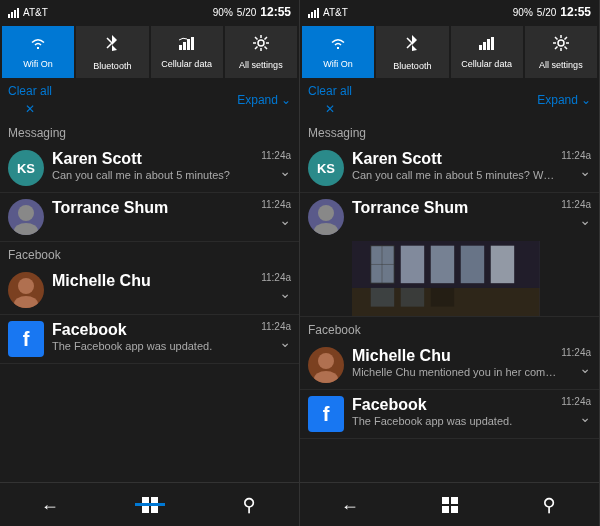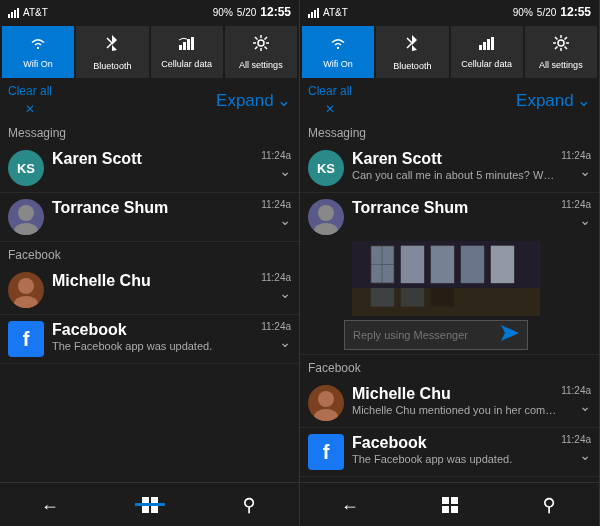--- a/index.html
+++ b/index.html
@@ -99,23 +99,23 @@
       display: flex;
       align-items: center;
       gap: 4px;
       font-size: 12px;
       color: #0078d4;
       cursor: pointer;
       flex-direction: column;
     }
     .expand-btn {
       display: flex;
-      align-items: flex-end;
+      align-items: center;
       gap: 3px;
-      font-size: 17px;
+      font-size: 12px;
       color: #0078d4;
       cursor: pointer;
     }
 
     
     .notifications {
       flex: 1;
       overflow-y: auto;
       background: #1c1c1c;
     }
@@ -336,20 +336,21 @@
   </div>
 
   <div class="notifications">
 
     <div class="notif-group-header">Messaging</div>
 
     <div class="notif-item">
       <div class="notif-avatar" style="background:#2a8a8a;">KS</div>
       <div class="notif-content">
         <div class="notif-name">Karen Scott</div>
+        <div class="notif-text">Can you call me in about 5 minutes?</div>
       </div>
       <div class="notif-meta">
         <span class="notif-time">11:24a</span>
         <span class="notif-chevron">⌄</span>
       </div>
     </div>
 
     <div class="notif-item">
       <div class="notif-avatar" style="background:#5a5a8a;border-radius:50%;overflow:hidden;">
         <svg width="36" height="36" viewBox="0 0 36 36">
@@ -545,28 +546,20 @@
           <line x1="20" y1="25" x2="45" y2="25" stroke="#444" stroke-width="0.5"></line>
 
           <rect x="0" y="0" width="200" height="80" fill="rgba(0,0,0,0.2)"></rect>
 
           <rect x="20" y="50" width="25" height="20" fill="#6080a0" opacity="0.3"></rect>
           <rect x="52" y="50" width="25" height="20" fill="#6080a0" opacity="0.25"></rect>
           <rect x="84" y="50" width="25" height="20" fill="#5070908" opacity="0.2"></rect>
         </svg>
       </div>
 
-      <div class="reply-box">
-        <input class="reply-input" type="text" placeholder="Reply using Messenger" style="">
-        <span class="reply-send">
-          <svg width="18" height="16" viewBox="0 0 18 16" fill="#0078d4">
-            <polygon points="0,0 18,8 0,16 4,8" fill="#0078d4"></polygon>
-          </svg>
-        </span>
-      </div>
     </div>
 
     <div class="notif-group-header">Facebook</div>
 
     <div class="notif-item">
       <div class="notif-avatar" style="background:#7b4020;overflow:hidden;border-radius:50%;">
         <svg width="36" height="36" viewBox="0 0 36 36">
           <circle cx="18" cy="14" r="8" fill="#b07050"></circle>
           <ellipse cx="18" cy="32" rx="12" ry="8" fill="#b07050"></ellipse>
         </svg>

